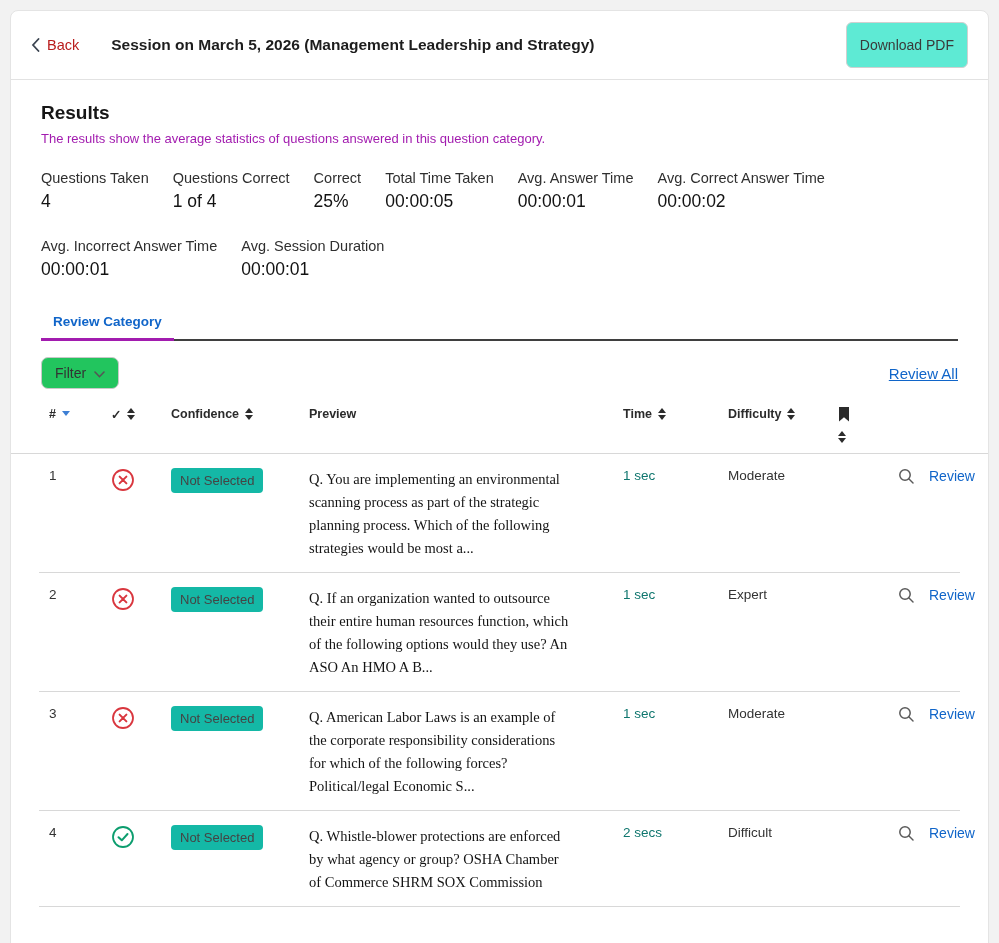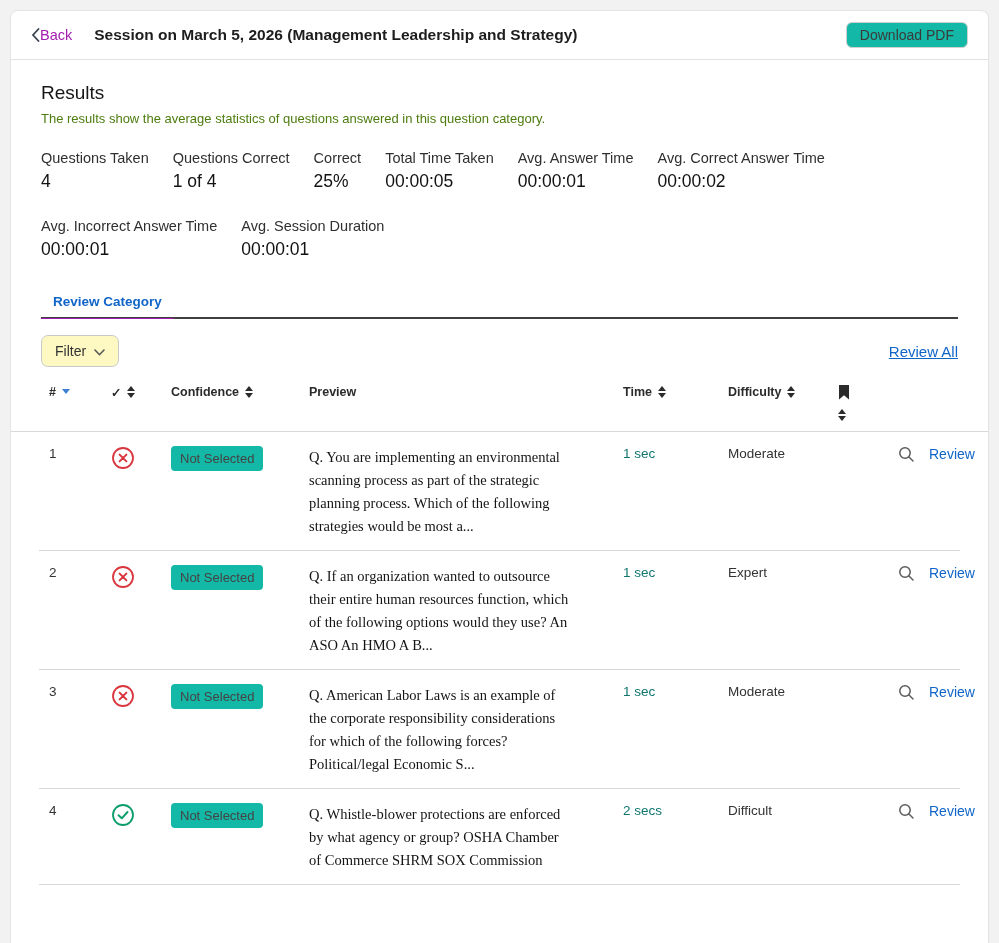--- a/index.html
+++ b/index.html
@@ -3,42 +3,42 @@
 <meta charset="utf-8">
 <style>
   * { margin:0; padding:0; box-sizing:border-box; }
   html,body { width:999px; height:943px; overflow:hidden; background:#f2f2f2;
     font-family:"Liberation Sans", sans-serif; color:#2e2e2e; }
   .card { position:absolute; left:10px; top:10px; width:979px; min-height:940px;
     background:#ffffff; border:1px solid #e4e4e4; border-radius:8px 8px 0 0; }
 
   
   .topbar { display:flex; align-items:center; padding:11px 20px; border-bottom:1px solid #e2e2e2; }
-  .back { display:flex; align-items:center; font-size:14.5px; color:#a21caf; cursor:pointer; }
+  .back { display:flex; align-items:center; gap:7px; font-size:14.5px; color:#b91c1c; cursor:pointer; }
   .back svg { display:block; }
-  .topbar-title { font-size:15.5px; font-weight:bold; color:#1d1d1d; margin-left:22px; flex:1; }
-  .btn-outline { background:#14b8a6; border:1px solid #d0d0d0; border-radius:6px; padding:4px 13px;
+  .topbar-title { font-size:15.5px; font-weight:bold; color:#1d1d1d; margin-left:32px; flex:1; }
+  .btn-outline { background:#5eead4; border:1px solid #d0d0d0; border-radius:6px; padding:14px 13px;
     font-size:14px; color:#3a3a3a; cursor:pointer; font-family:inherit; }
 
   
   .results { padding:22px 30px 0 30px; }
-  .results h2 { font-size:19px; font-weight:normal; color:#161616; }
-  .results .sub { font-size:13px; color:#4d7c0f; margin-top:7px; }
+  .results h2 { font-size:19px; font-weight:bold; color:#161616; }
+  .results .sub { font-size:13px; color:#a21caf; margin-top:7px; }
   .stats { display:flex; flex-wrap:wrap; column-gap:24px; row-gap:26px; margin-top:24px; }
   .stat .lbl { font-size:14.5px; color:#2f2f2f; }
   .stat .val { font-size:17.5px; color:#121212; margin-top:5px; }
 
   
   .tabs { margin:34px 30px 0 30px; border-bottom:2px solid #3f3f3f; display:flex; }
   .tab { padding:0 12px 9px 12px; font-size:13.5px; font-weight:bold; color:#1065c9;
-    border-bottom:1px solid #a21caf; margin-bottom:-2px; cursor:pointer; }
+    border-bottom:3px solid #a21caf; margin-bottom:-2px; cursor:pointer; }
 
   
   .toolbar { display:flex; align-items:center; justify-content:space-between; padding:16px 30px 0 30px; }
-  .filter-btn { display:flex; align-items:center; gap:8px; background:#fef9c3; border:1px solid #c9c9c9;
+  .filter-btn { display:flex; align-items:center; gap:8px; background:#22c55e; border:1px solid #c9c9c9;
     border-radius:7px; padding:7px 13px; font-size:14px; color:#333; cursor:pointer; font-family:inherit; }
   .review-all { font-size:15px; color:#1065c9; text-decoration:underline; cursor:pointer; }
 
   
   .grid { display:grid; grid-template-columns:62px 60px 138px 314px 105px 110px 60px 1fr; }
   .thead { padding:18px 28px 10px 28px; border-bottom:1px solid #d8d8d8; }
   .th { font-size:12.5px; font-weight:bold; color:#2b2b2b; padding-left:10px;
     display:flex; align-items:flex-start; gap:6px; }
   .th.stack { flex-direction:column; gap:5px; align-items:flex-start; }
   .sort { display:inline-flex; flex-direction:column; gap:2px; margin-top:1px; }

